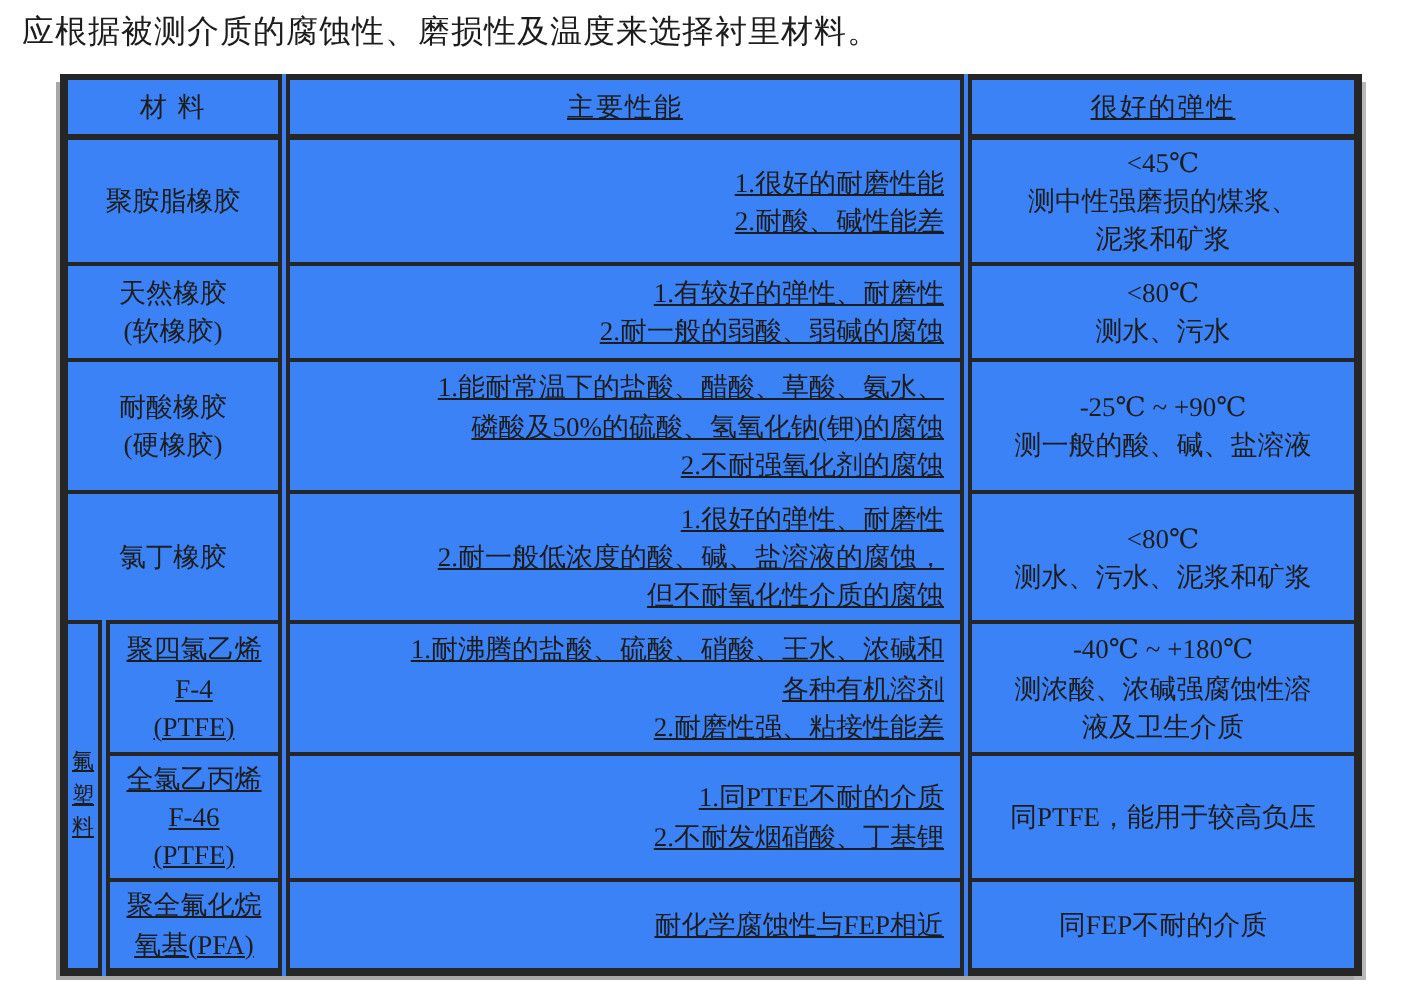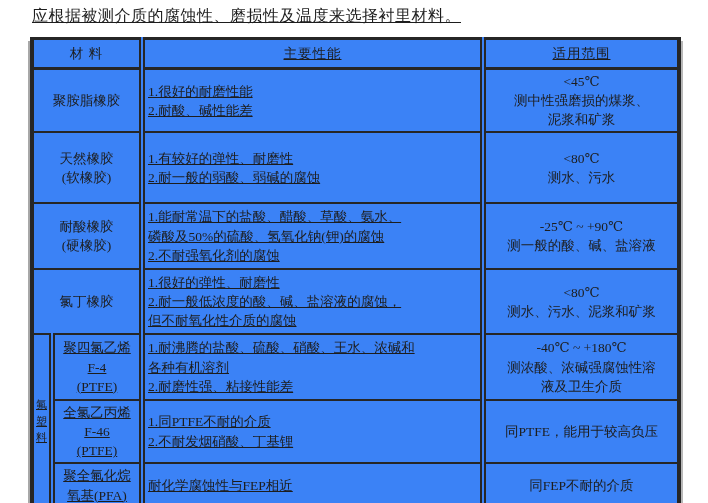--- a/index.html
+++ b/index.html
@@ -7,25 +7,24 @@
     width: 708px; height: 503px;
     background: #ffffff;
     font-family: "Liberation Serif", "DejaVu Serif", serif;
     color: #1d1d1d;
     overflow: hidden;
   }
   .page { position: relative; width: 708px; height: 503px; }
 
   .doc-title {
     position: absolute;
-    left: 32px; top: 6px;
+    left: 11px; top: 6px;
     font-size: 16px;
     letter-spacing: 0.5px;
     white-space: nowrap;
-    text-decoration: underline;
   }
 
   table.materials {
     position: absolute;
     left: 30px; top: 37px;
     width: 647px;
     border-collapse: collapse;
     table-layout: fixed;
     background: #3b82f6;
     box-shadow: -3px 3px 0 -1px #a8a8a8, 3px 3px 0 -1px #b8b8b8;
@@ -45,39 +44,39 @@
 
   
   .dl { border-left: 6px double #262626; text-decoration: underline; }
   
   .bl { border-left: 4px solid #262626; }
   .br { border-right: 4px solid #262626; }
   .bt { border-top: 3px solid #262626; }
   .bb { border-bottom: 4px solid #262626; }
 
   td.perf {
-    text-align: left;
-    padding: 3px 8px 3px 3px;
+    text-align: right;
+    padding: 3px 8px 3px 29px;
   }
   td.range .inner {
     display: inline-block;
     text-align: center;
     white-space: pre-line;
   }
   td.group-cell {
     padding: 0 1px;
     word-break: break-all;
     line-height: 1.5;
     font-size: 11px;
     text-decoration: underline;
   }
 
   tr.hr  { height: 30px; }
   tr.r1  { height: 57px; }
-  tr.r2  { height: 71px; }
+  tr.r2  { height: 48px; }
   tr.r3  { height: 60px; }
   tr.r4  { height: 60px; }
   tr.r5  { height: 61px; }
   tr.r6  { height: 55px; }
   tr.r7  { height: 45px; }
 </style>
 </head>
 <body>
 
 <div class="page">
@@ -89,21 +88,21 @@
       <col style="width:20px">
       <col style="width:90px">
       <col style="width:341px">
       <col style="width:196px">
     </colgroup>
 
     <tbody>
         <tr class="hr">
       <th colspan="2" class="bl bt">材 料</th>
       <th class="dl bt">主要性能</th>
-      <th class="dl bt br">适用范围</th>
+      <th class="dl bt br">很好的弹性</th>
     </tr>
 
     <tr class="r1">
       <td colspan="2" class="bl">聚胺脂橡胶</td>
       <td class="perf dl">1.很好的耐磨性能
 2.耐酸、碱性能差</td>
       <td class="range dl br"><span class="inner">&lt;45℃
 测中性强磨损的煤浆、
 泥浆和矿浆</span></td>
     </tr>

